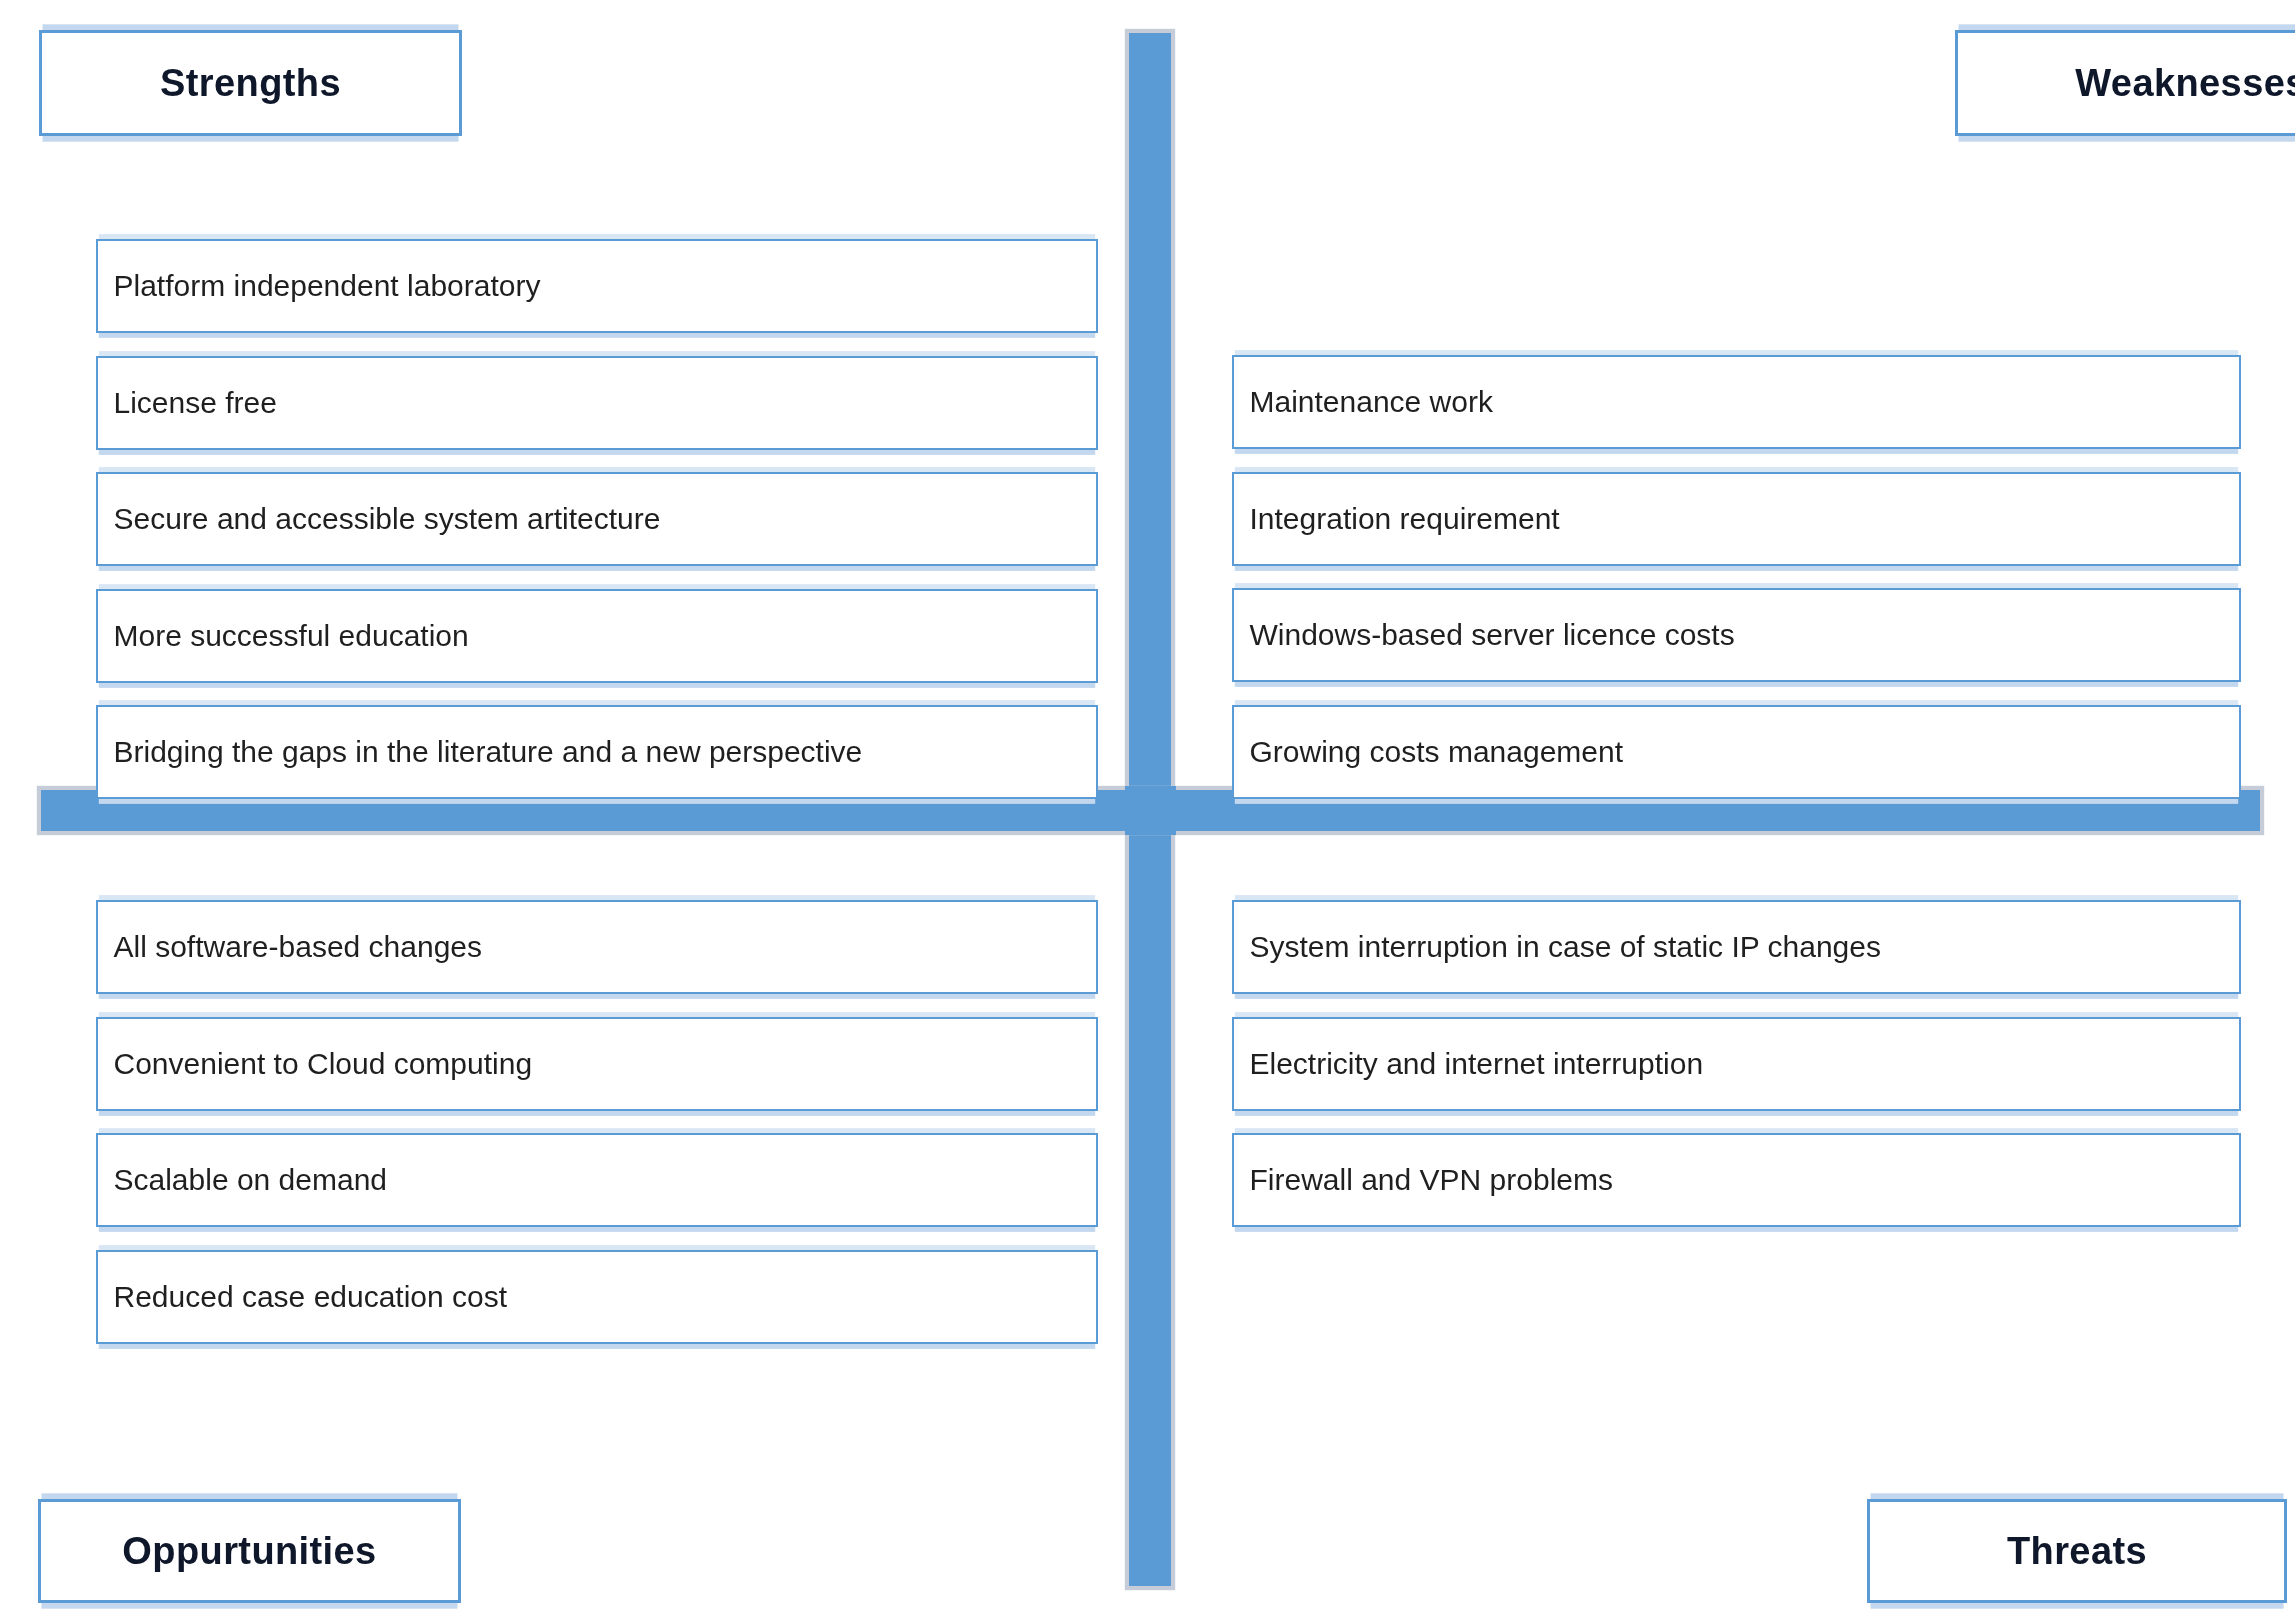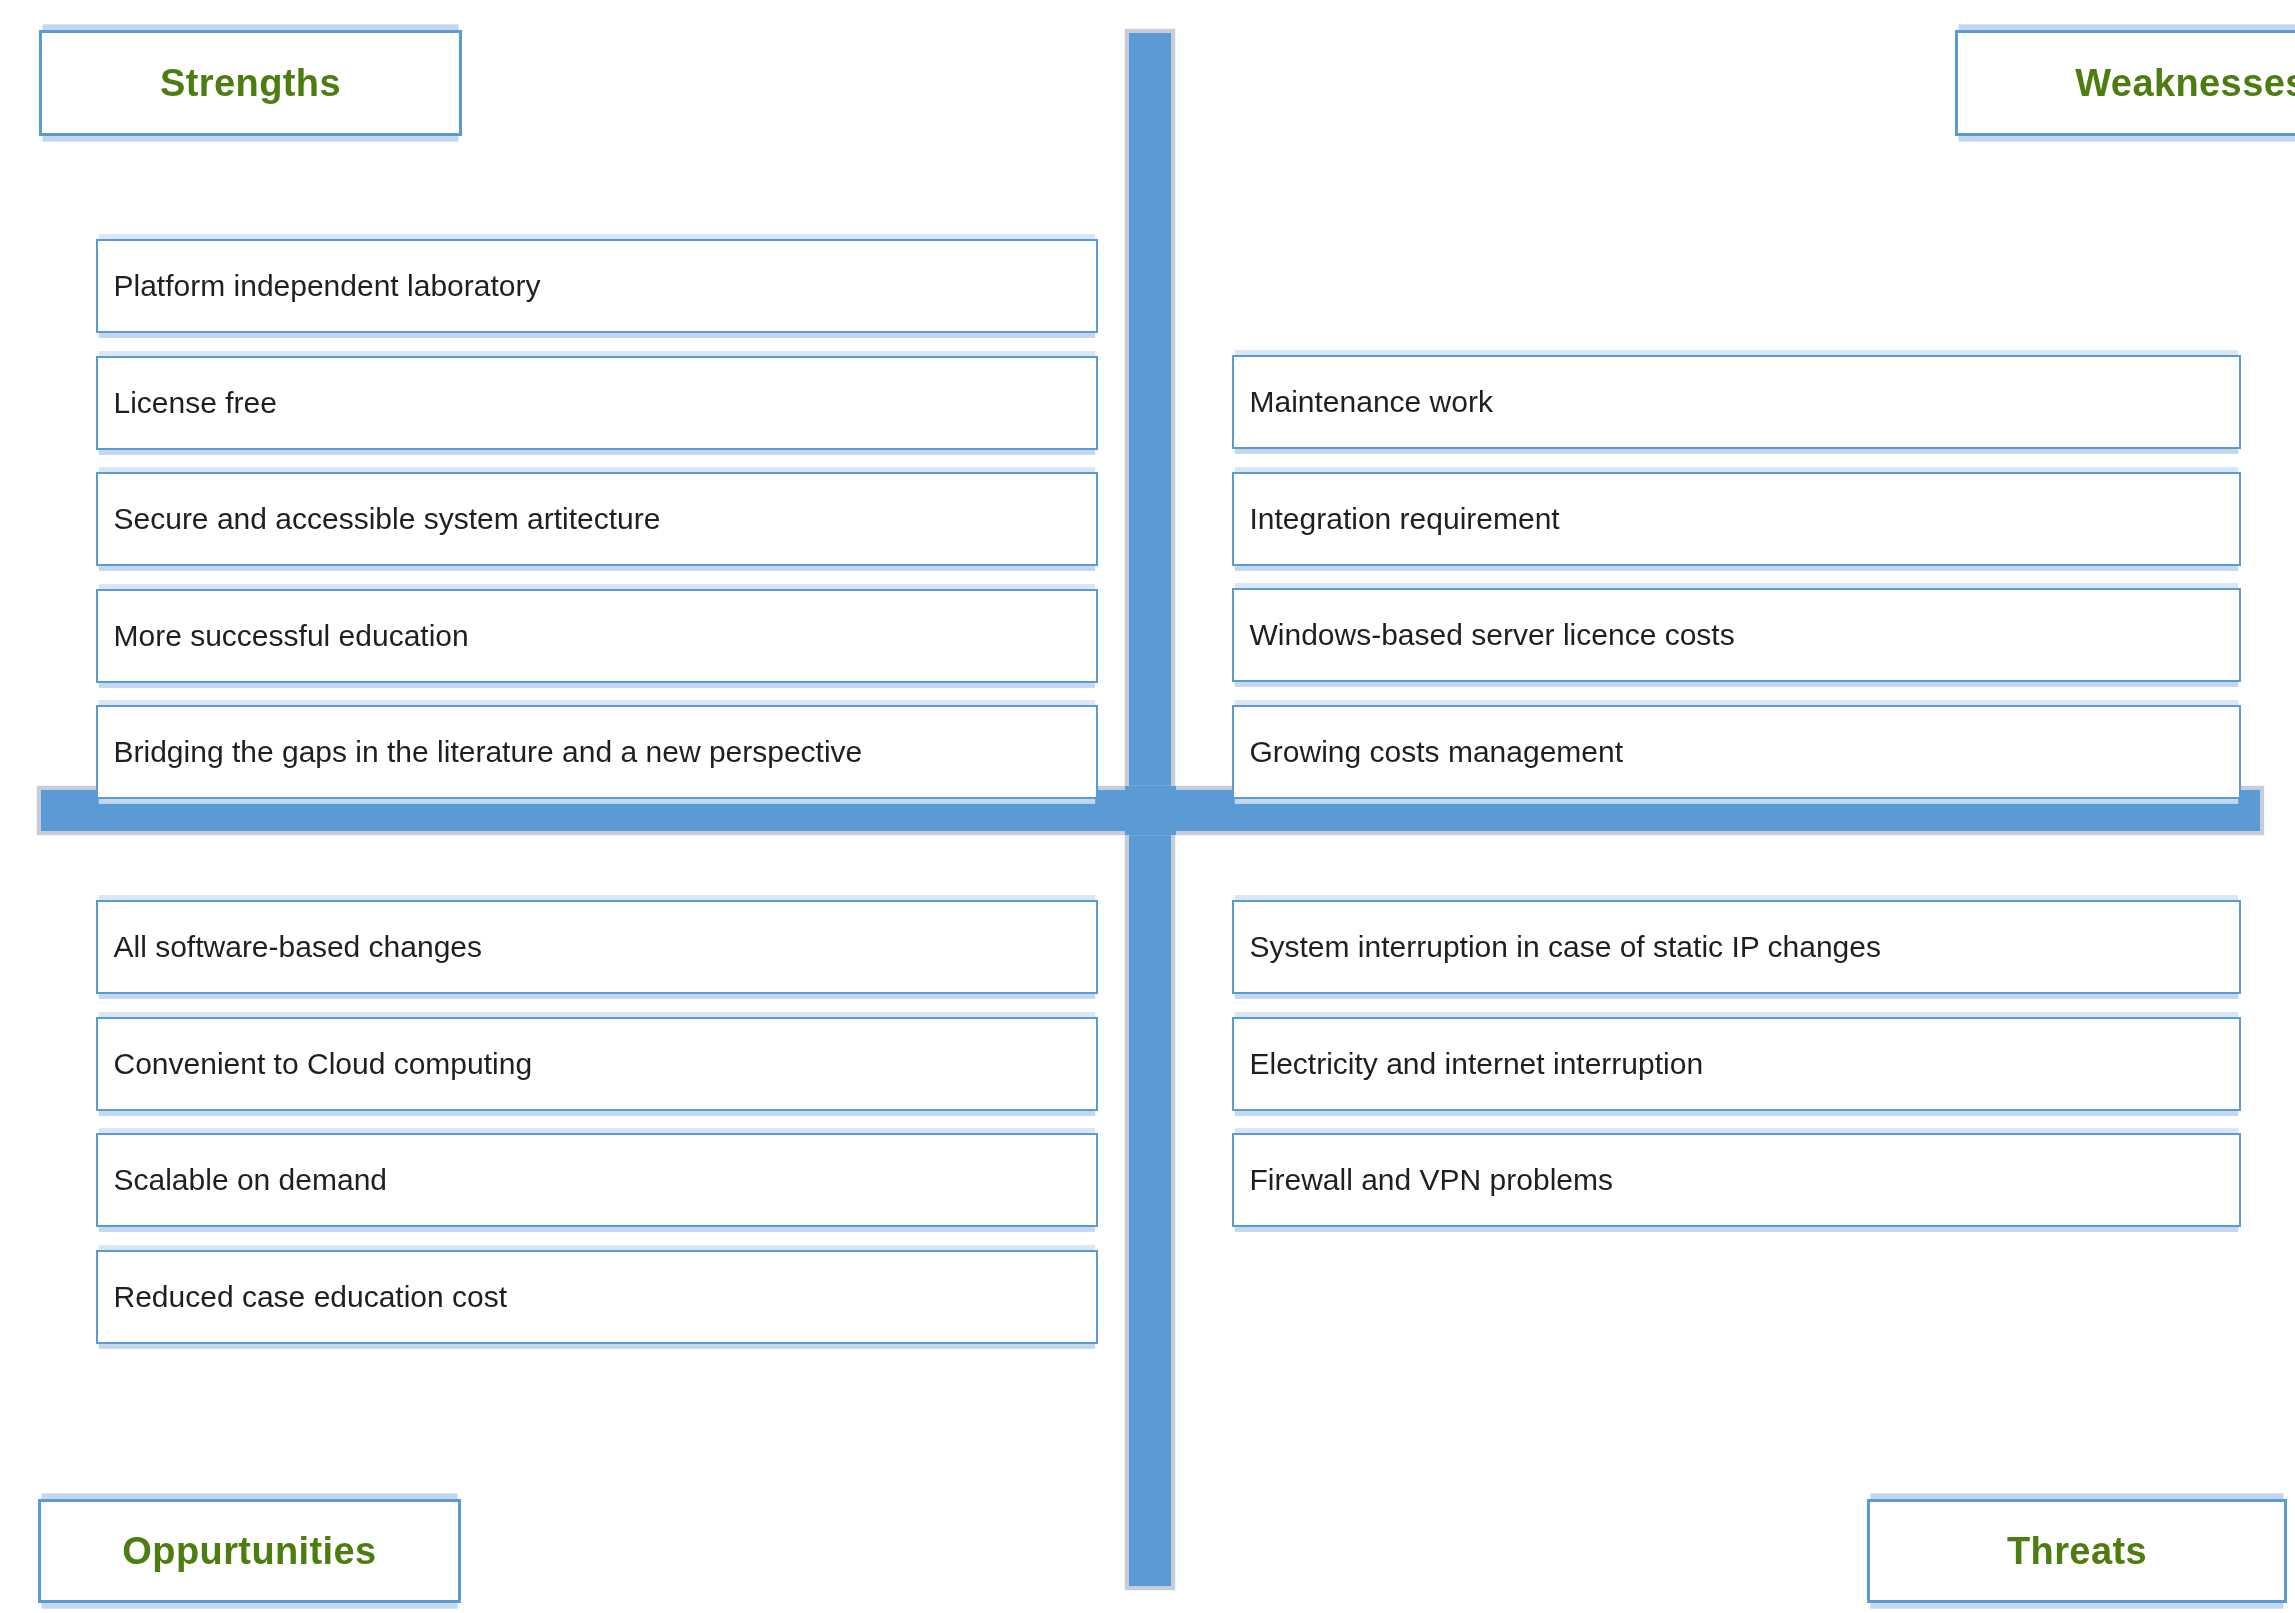--- a/index.html
+++ b/index.html
@@ -48,21 +48,21 @@
     position: absolute;
     box-sizing: border-box;
     background: #ffffff;
     border: 3.5px solid #5b9bd5;
     box-shadow: 0 9.2px 0 -3.5px #c3d8ee, 0 -9.2px 0 -3.5px #c3d8ee;
     display: flex;
     align-items: center;
     justify-content: center;
     font-size: 38px;
     font-weight: bold;
-    color: #4d7c0f;
+    color: #0f172a;
     letter-spacing: 0.4px;
   }
   #header-strengths     { left: 39px;   top: 30px;   width: 423px; height: 106px; }
   #header-weaknesses    { left: 1955px; top: 30px;   width: 472px; height: 106px; }
   #header-oppurtunities { left: 38px;   top: 1499px; width: 423px; height: 104px; }
   #header-threats       { left: 1867px; top: 1499px; width: 420px; height: 104px; }
 
   
   .quad-list {
     position: absolute;

